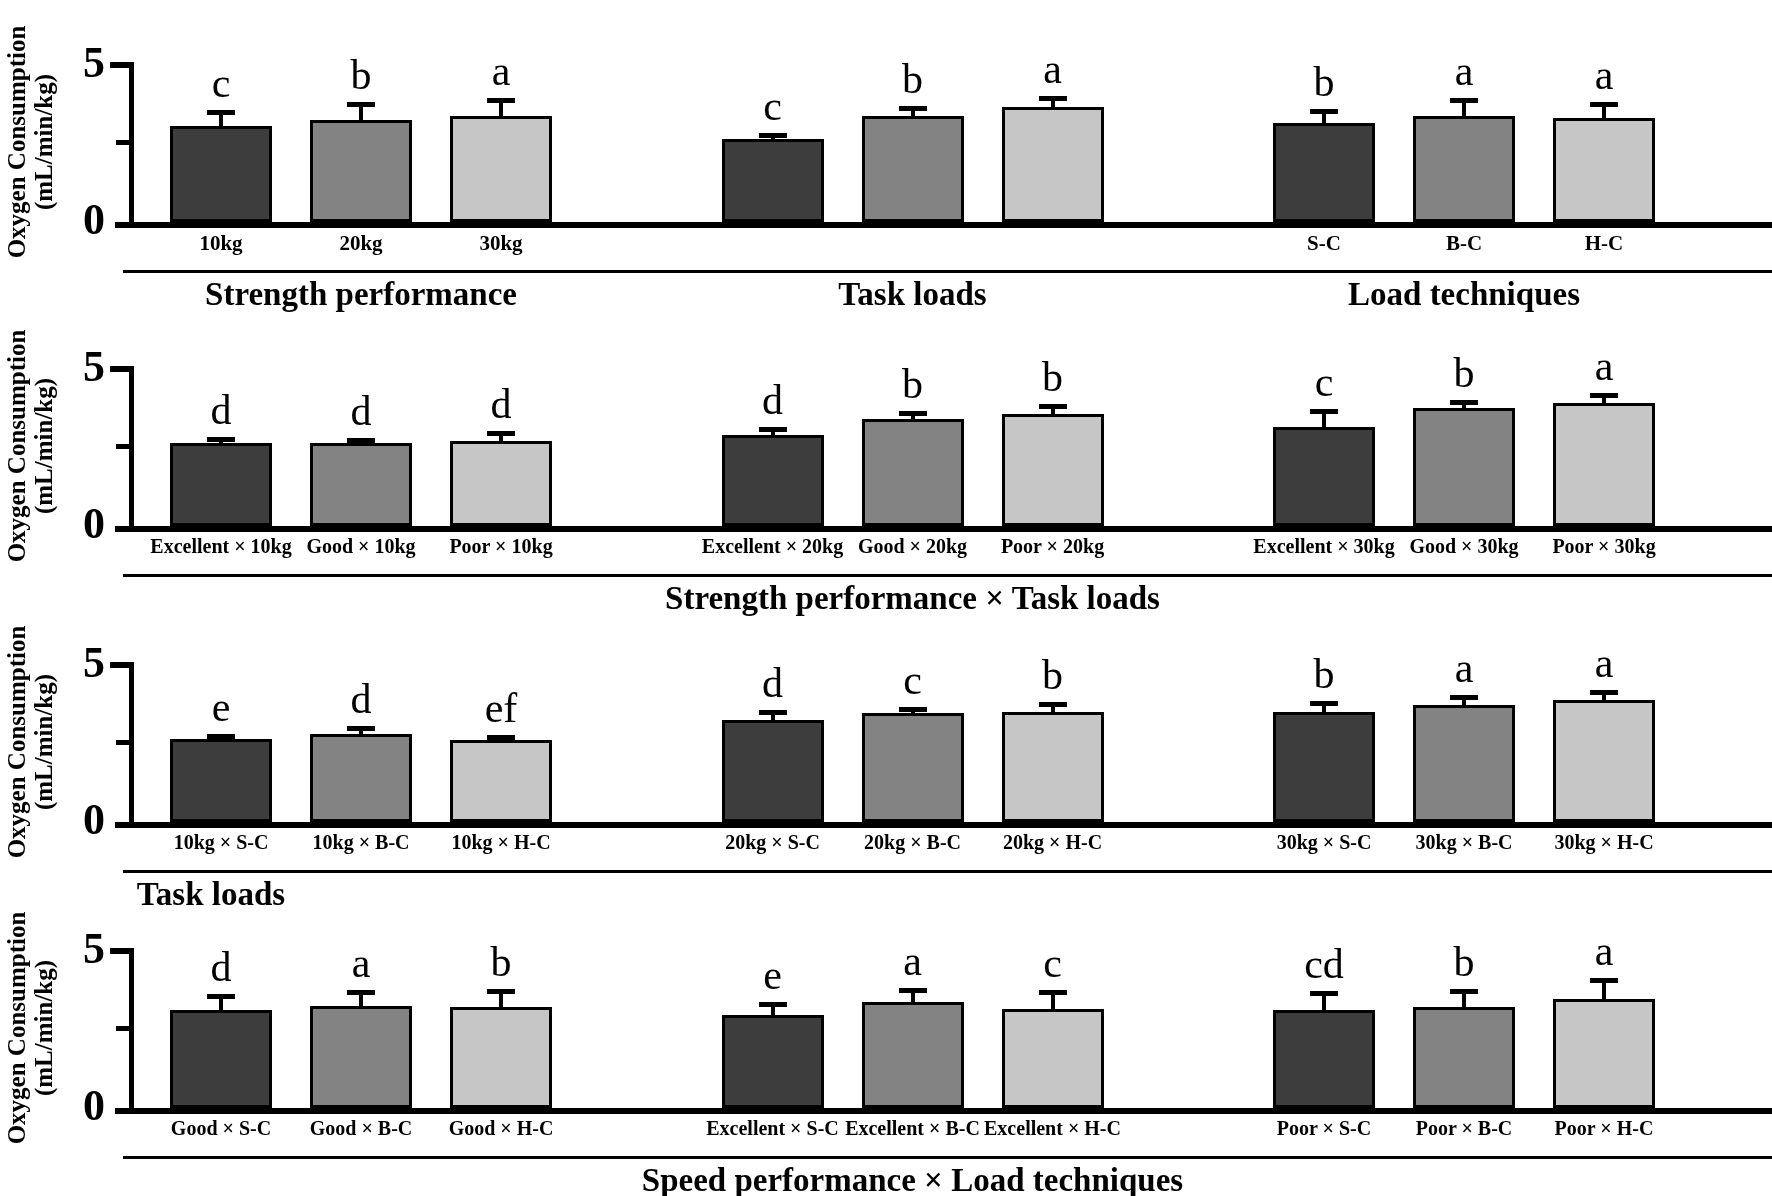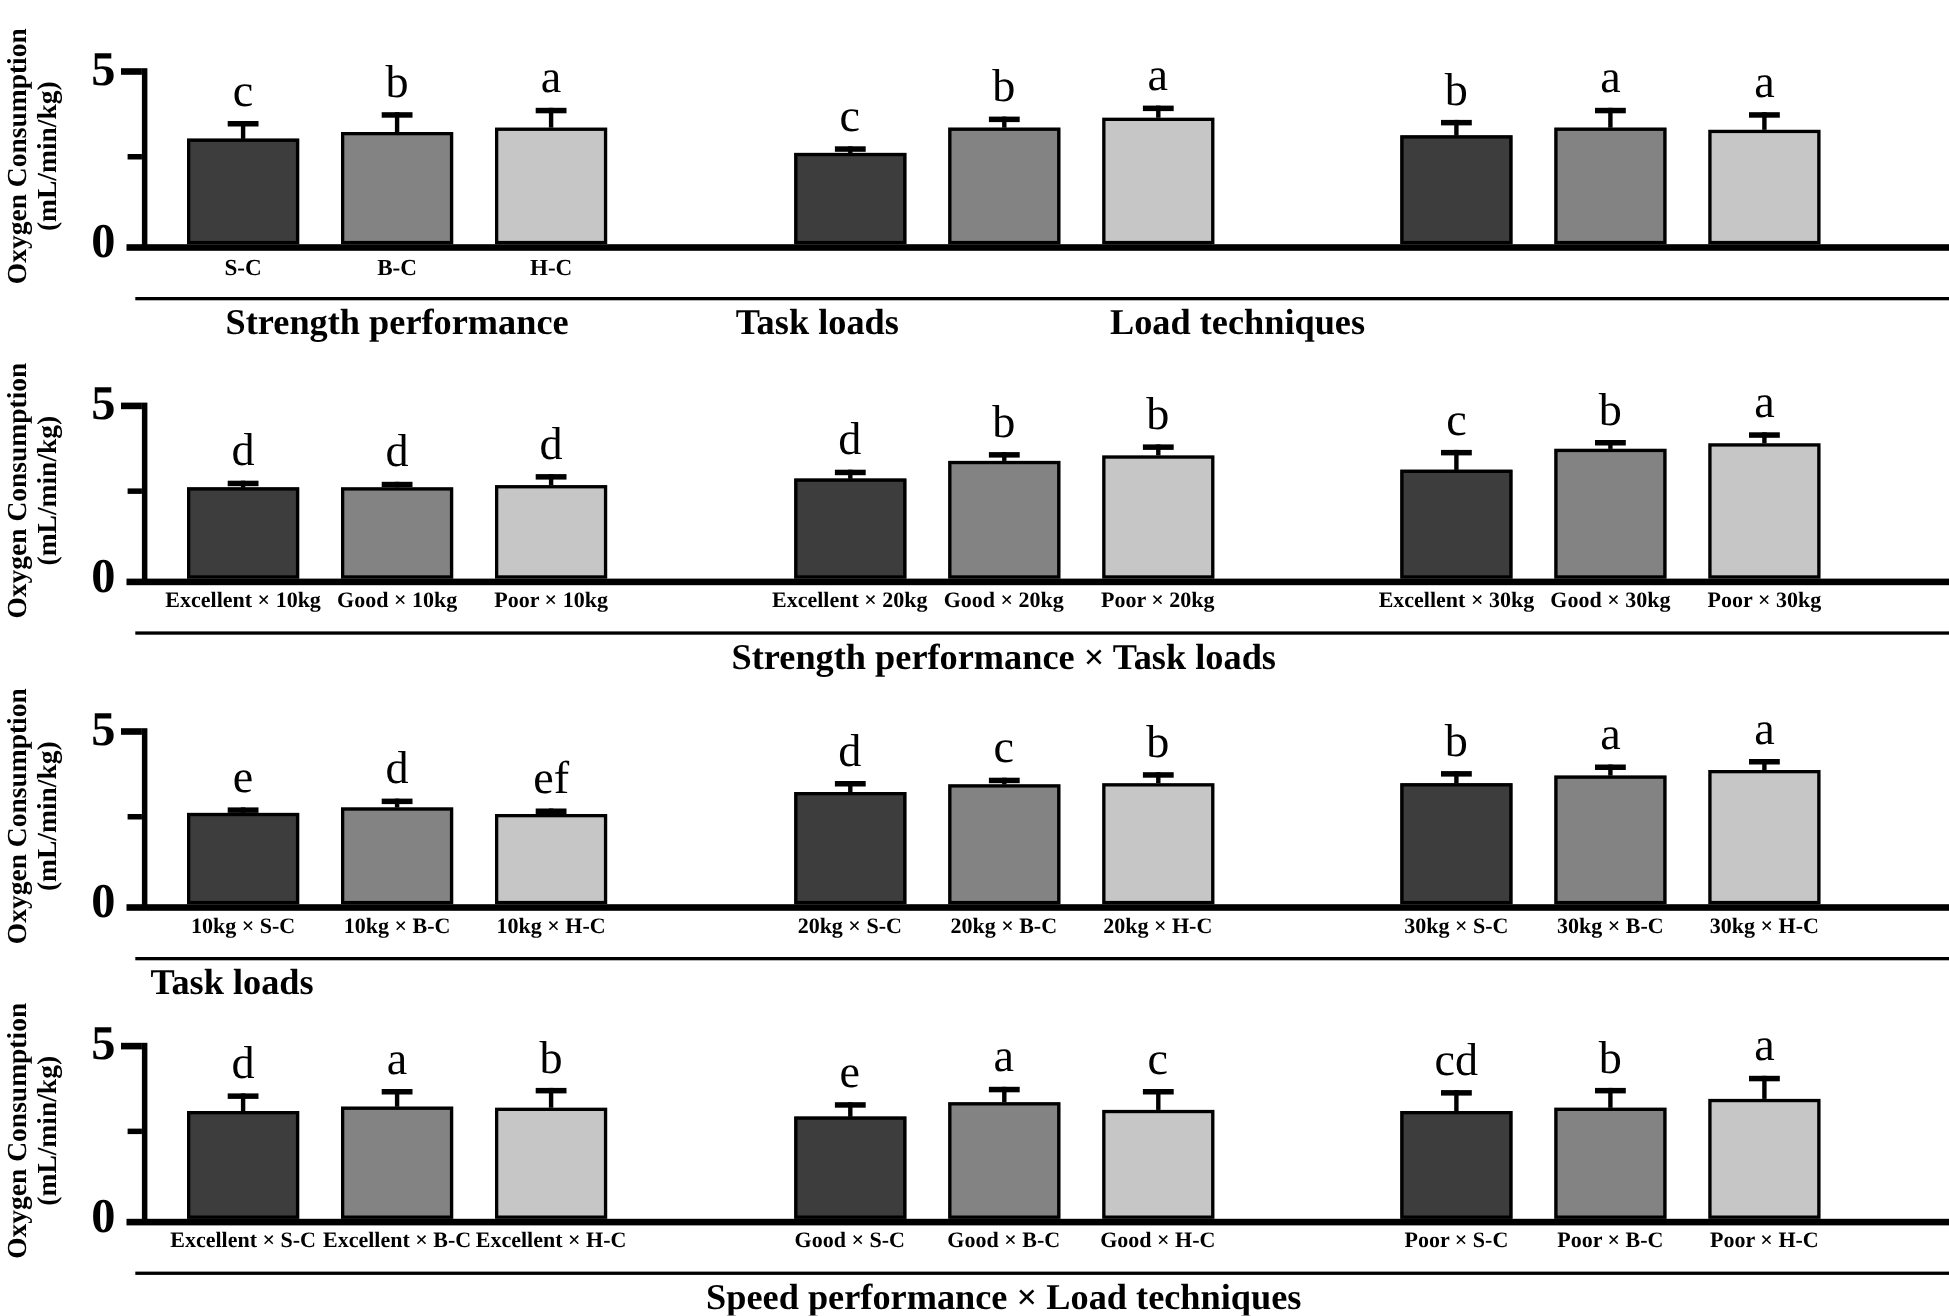--- a/index.html
+++ b/index.html
@@ -24,21 +24,21 @@
   .err{position:absolute;left:50%;transform:translateX(-50%);width:28px;}
   .err .vline{position:absolute;left:50%;transform:translateX(-50%);top:0;bottom:0;width:4px;background:#000;}
   .err .cap{position:absolute;left:0;top:0;width:100%;height:5px;background:#000;}
   .sig{position:absolute;left:0;width:100%;text-align:center;font-size:42px;line-height:1;font-weight:400;}
   .xlabels{position:absolute;left:55px;right:117px;top:calc(var(--hr) + 168px);height:38px;display:flex;justify-content:space-between;}
   .lblgroup{display:flex;gap:38px;}
   .lbl{width:102px;display:flex;justify-content:center;align-items:flex-start;font-weight:700;font-size:20px;white-space:nowrap;line-height:1.25;}
   .row0 .lbl{font-size:21px;}
   .clipbox{width:138px;margin:0 -18px;overflow:hidden;display:flex;justify-content:center;}
   .underline{position:absolute;left:8px;right:0;top:calc(var(--hr) + 208px);height:3px;background:#000;}
-  .titles{position:absolute;left:55px;right:117px;top:calc(var(--hr) + 214px);display:flex;justify-content:flex-start;}
+  .titles{position:absolute;left:55px;right:117px;top:calc(var(--hr) + 214px);display:flex;justify-content:space-between;}
   .gtitle{width:382px;text-align:center;font-weight:700;font-size:33px;line-height:1.15;white-space:nowrap;}
   .titles.single{justify-content:center;}
   .titles.single .gtitle{width:auto;}
   .stray{position:absolute;left:12px;top:calc(var(--hr) + 214px);width:168px;overflow:hidden;display:flex;justify-content:center;
          font-weight:700;font-size:33px;line-height:1.15;white-space:nowrap;}
 </style>
 </head>
 <body>
 
 <main class="figure">
@@ -132,20 +132,31 @@
             <div class="cap"></div>
           </div>
           <div class="bar" style="height:104px;background:#c6c6c6"></div>
         </div>
           </div>
         </div>
         <div class="baseline"></div>
         <div class="xlabels">
           <div class="lblgroup">
             <div class="lbl">
+              <span>10kg</span>
+            </div>
+            <div class="lbl">
+              <span>20kg</span>
+            </div>
+            <div class="lbl">
+              <span>30kg</span>
+            </div>
+          </div>
+          <div class="lblgroup">
+            <div class="lbl">
               <span>S-C</span>
             </div>
             <div class="lbl">
               <span>B-C</span>
             </div>
             <div class="lbl">
               <span>H-C</span>
             </div>
           </div>
         </div>
@@ -519,40 +530,40 @@
             <div class="cap"></div>
           </div>
           <div class="bar" style="height:109px;background:#c6c6c6"></div>
         </div>
           </div>
         </div>
         <div class="baseline"></div>
         <div class="xlabels">
           <div class="lblgroup">
             <div class="lbl">
+              <span>Good × S-C</span>
+            </div>
+            <div class="lbl">
+              <span>Good × B-C</span>
+            </div>
+            <div class="lbl">
+              <span>Good × H-C</span>
+            </div>
+          </div>
+          <div class="lblgroup">
+            <div class="lbl">
               <span>Excellent × S-C</span>
             </div>
             <div class="lbl">
               <div class="clipbox">
                 <span>Excellent × B-C</span>
               </div>
             </div>
             <div class="lbl">
               <span>Excellent × H-C</span>
-            </div>
-          </div>
-          <div class="lblgroup">
-            <div class="lbl">
-              <span>Good × S-C</span>
-            </div>
-            <div class="lbl">
-              <span>Good × B-C</span>
-            </div>
-            <div class="lbl">
-              <span>Good × H-C</span>
             </div>
           </div>
           <div class="lblgroup">
             <div class="lbl">
               <span>Poor × S-C</span>
             </div>
             <div class="lbl">
               <span>Poor × B-C</span>
             </div>
             <div class="lbl">

